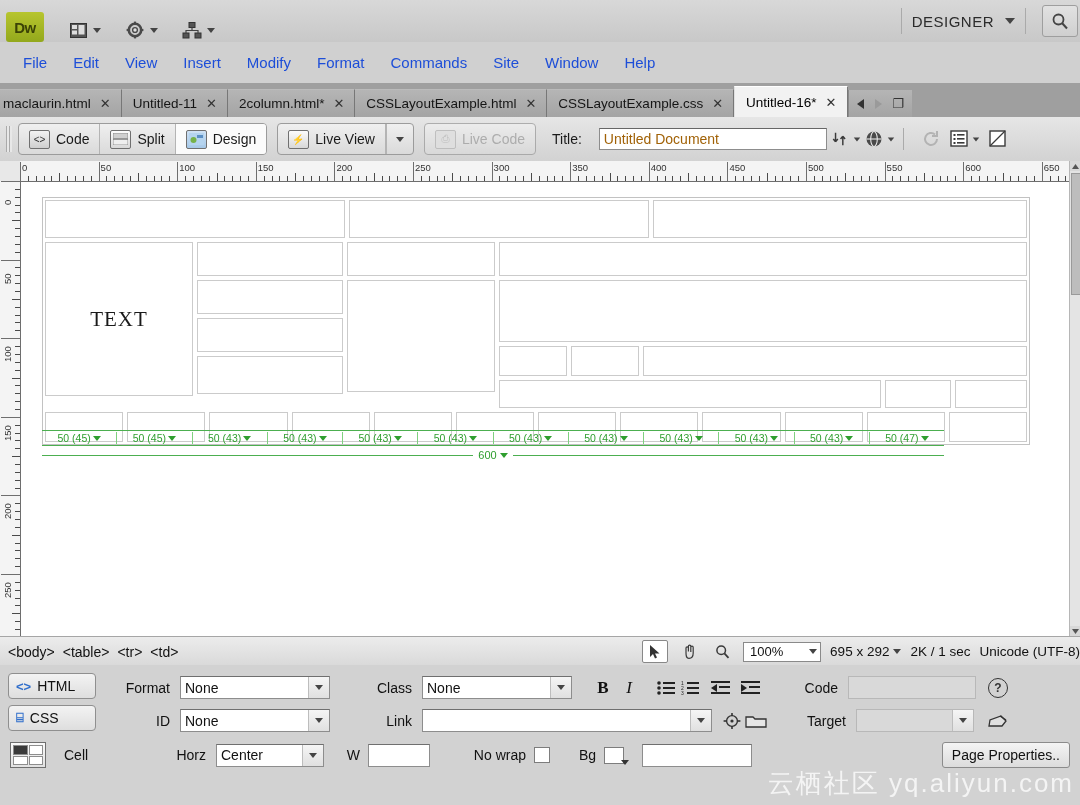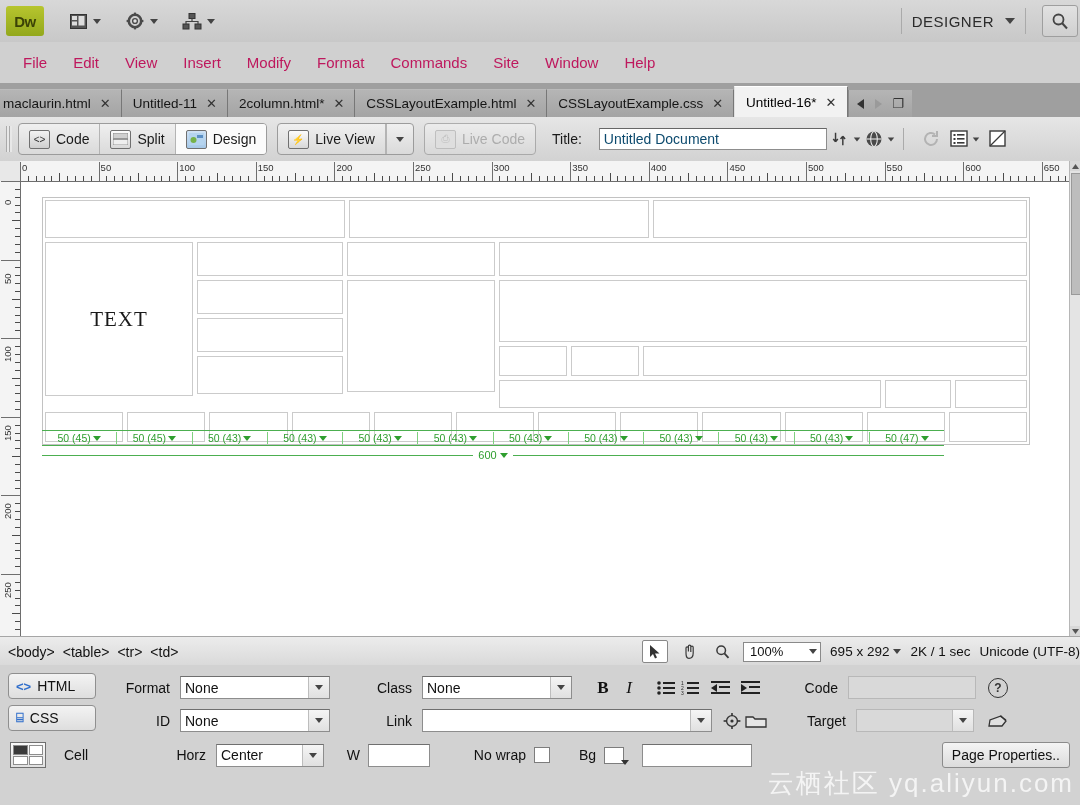--- a/index.html
+++ b/index.html
@@ -14,21 +14,21 @@
     width: 1080px; height: 805px;
     background: #cfcfcf;
     overflow: hidden;
   }
 
   
   .appbar {
     position: absolute; left: 0; top: 0; width: 1080px; height: 42px;
     background: linear-gradient(#d8d8d8, #c8c8c8);
     border-bottom: 1px solid #9a9a9a;
-    display: flex; align-items: center;
+    display: flex; align-items: flex-end;
   }
   .dw-logo {
     width: 38px; height: 30px; margin-left: 6px;
     background: linear-gradient(#b7c52e, #93a81c);
     border-radius: 3px;
     color: #3b4206; font-weight: bold; font-size: 15px;
     display: flex; align-items: center; justify-content: center;
     letter-spacing: -0.5px;
   }
   .abgroup { display: flex; align-items: center; gap: 3px; margin-left: 22px; }
@@ -58,21 +58,21 @@
   }
 
   
   .menubar {
     position: absolute; left: 0; top: 42px; width: 1080px; height: 41px;
     background: #d0d0d0;
     border-bottom: 1px solid #a8a8a8;
     display: flex; align-items: center; padding-left: 10px;
   }
   .menuitem {
-    font-size: 15px; color: #be185d; padding: 4px 13px; white-space: nowrap;
+    font-size: 15px; color: #1d4ed8; padding: 4px 13px; white-space: nowrap;
   }
 
   
   .tabbar {
     position: absolute; left: 0; top: 83px; width: 1080px; height: 34px;
     background: #9f9f9f;
     display: flex; align-items: flex-end;
   }
   .tab {
     height: 27px; display: flex; align-items: center; gap: 9px;
@@ -132,21 +132,21 @@
   .ic.design { background: linear-gradient(#cfe2f5,#a6c8e8); }
   .ic.dis { border-color: #b5b5b5; color: #b0b0b0; background: #e0e0e0; }
   .vb-caret {
     width: 26px; height: 100%; display: flex; align-items: center; justify-content: center;
     border-left: 1px solid #b4b4b4;
   }
   .title-label { font-size: 14px; color: #1a1a1a; margin: 0 17px 0 6px; }
   .title-input {
     width: 228px; height: 22px; background: #fff;
     border: 1px solid #8d8d8d; border-top-color: #666;
-    font-size: 14px; color: #0c4a6e; padding: 0 4px; line-height: 22px;
+    font-size: 14px; color: #a16207; padding: 0 4px; line-height: 22px;
     font-family: "Liberation Sans", sans-serif;
     box-sizing: border-box;
   }
   .tb-icon {
     width: 30px; height: 28px; margin-left: 4px;
     display: flex; align-items: center; justify-content: center; gap: 2px;
   }
 
   
   .canvas-wrap {

